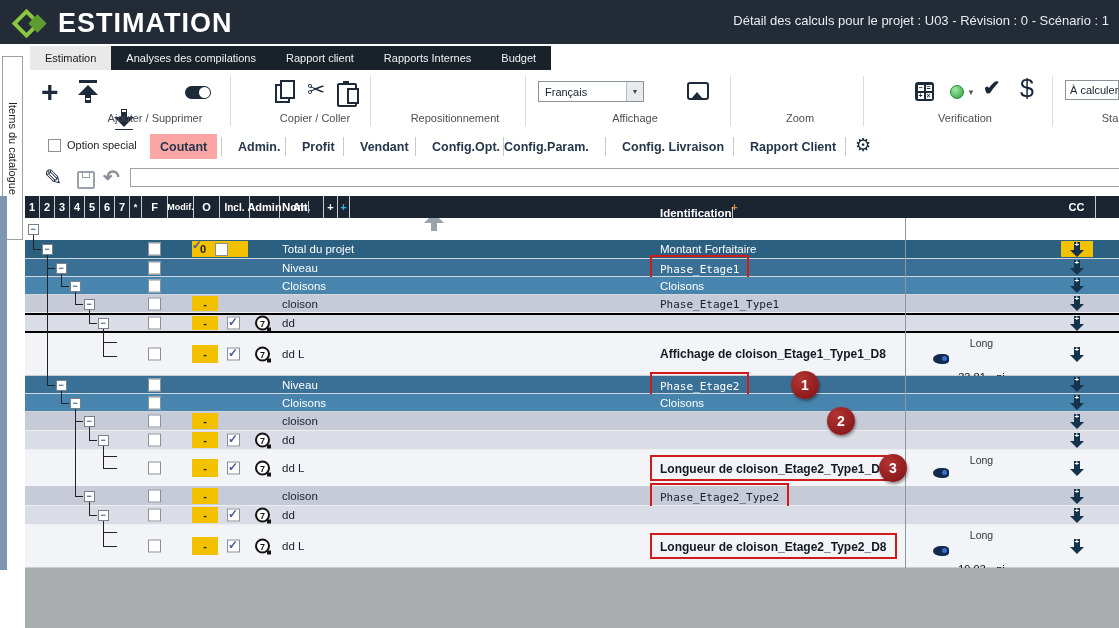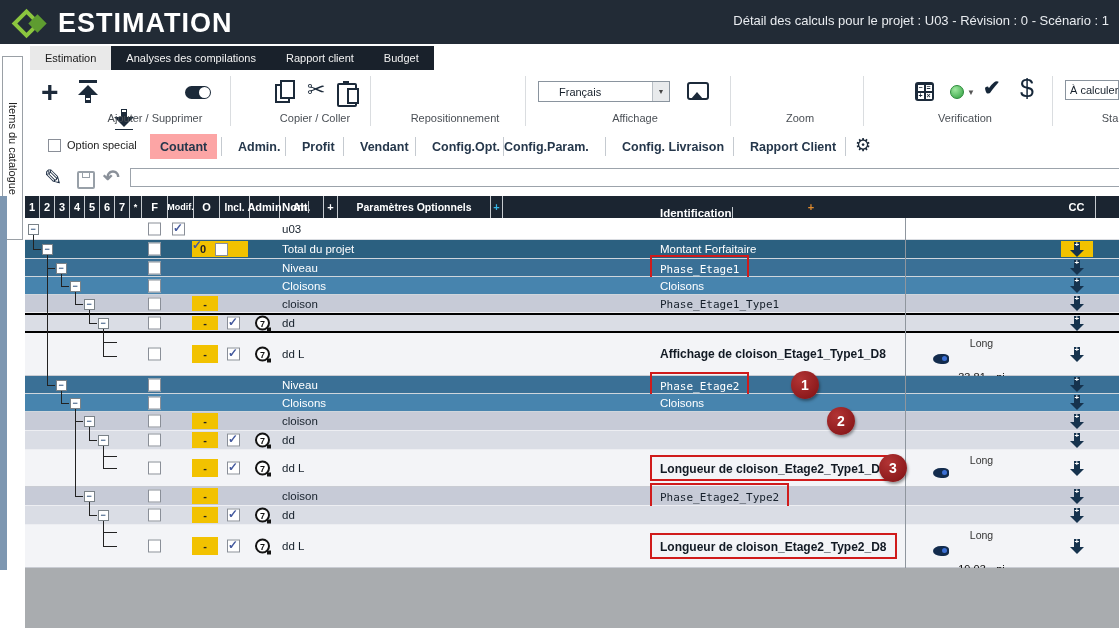--- a/index.html
+++ b/index.html
@@ -44,22 +44,22 @@
   .arr.gray.dn .hd{border-top-color:#9AA3AC;}
   .tgl{width:26px;height:13px;border-radius:7px;background:#1C2A3A;position:relative;margin-top:6px;}
   .tgl::after{content:"";position:absolute;right:1px;top:1px;width:11px;height:11px;border-radius:50%;background:#fff;}
   .cpy{position:relative;width:20px;height:24px;}
   .cpy::before{content:"";position:absolute;left:0;top:4px;width:11px;height:15px;border:2px solid #1C2A3A;background:#fff;}
   .cpy::after{content:"";position:absolute;left:5px;top:0;width:11px;height:15px;border:2px solid #1C2A3A;background:#fff;}
   .scis{font-size:22px;color:#1C2A3A;line-height:24px;}
   .clp{position:relative;width:16px;height:20px;border:2px solid #1C2A3A;border-radius:2px;margin-top:3px;background:#fff;}
   .clp::before{content:"";position:absolute;left:4px;top:-4px;width:6px;height:4px;background:#1C2A3A;}
   .clp::after{content:"";position:absolute;right:-4px;top:3px;width:8px;height:12px;border:2px solid #1C2A3A;background:#fff;}
-  .sel{position:absolute;left:513px;top:11px;width:132px;height:21px;border:1px solid #8A949E;background:#fff;
-       font-size:11px;display:flex;align-items:center;padding-left:20px;box-sizing:border-box;}
+  .sel{position:absolute;left:513px;top:11px;width:106px;height:21px;border:1px solid #8A949E;background:#fff;
+       font-size:11px;display:flex;align-items:center;padding-left:6px;box-sizing:border-box;}
   .sel .btn{margin-left:auto;width:16px;height:100%;background:#E8EAEC;border-left:1px solid #B8BEC4;
             display:flex;align-items:center;justify-content:center;font-size:7px;color:#444;}
   .pic{width:22px;height:18px;background:#1C2A3A;border-radius:3px;position:relative;overflow:hidden;margin-top:2px;}
   .pic::before{content:"";position:absolute;left:2px;right:2px;top:2px;bottom:2px;background:#fff;border-radius:1px;}
   .pic::after{content:"";position:absolute;bottom:1px;left:4px;border:6px solid transparent;border-bottom:7px solid #1C2A3A;}
   .mag{position:relative;width:20px;height:22px;margin-top:1px;}
   .mag .lens{width:11px;height:11px;border:3px solid #1C2A3A;border-radius:50%;display:flex;align-items:center;
              justify-content:center;font-size:10px;font-weight:bold;color:#1C2A3A;line-height:10px;}
   .mag::after{content:"";position:absolute;width:8px;height:3.5px;background:#1C2A3A;transform:rotate(45deg);right:0;bottom:4px;}
   .exp{position:relative;width:20px;height:20px;margin-top:2px;}
@@ -170,20 +170,21 @@
       <span class="dia d2"></span>
       <span class="logo-text">ESTIMATION</span>
     </div>
     <div class="win-title">Détail des calculs pour le projet : U03 - Révision : 0 - Scénario : 1</div>
   </div>
 
   <div class="tabstrip">
     <div class="tab active">Estimation</div>
     <div class="tab">Analyses des compilations</div>
     <div class="tab">Rapport client</div>
+    <div class="tab">Rapports Internes</div>
     <div class="tab">Budget</div>
   </div>
 
   <div class="side-tab">
     <span>Items du catalogue</span>
   </div>
   <div class="side-strip"></div>
 
   <div class="toolbar">
     <div class="tbi" style="left:16px;"><span class="plus-big">+</span></div>
@@ -335,31 +336,25 @@
       <div class="hc star">*</div>
       <div class="hc f">F</div>
       <div class="hc modif">Modif.</div>
       <div class="hc o">O</div>
       <div class="hc incl">Incl.</div>
       <div class="hc type">Admin</div>
       <div class="hc nom">Nom</div>
       <div class="hc alt">Alt.</div>
       <div class="hc p1">+</div>
       <div class="hc ident">Identification</div>
-      <div class="hc params">Paramètres Optionnels</div>
       <div class="hc cc">CC</div>
       <div class="hc p2">+</div>
       <div class="hc p3">+</div>
     </div>
 
-    <div class="row r-white" style="top:22px;height:22px;">
-      <span class="cb" style="left:123px;"></span>
-      <span class="cb on" style="left:147px;"></span>
-      <span class="nom">u03</span>
-    </div>
 
     <div class="row r-dark" style="top:44px;height:19px;">
       <span class="cb" style="left:123px;"></span>
       <div class="ycell big">
         <span>0</span>
         <span class="cb on"></span>
       </div>
       <span class="nom">Total du projet</span>
       <span class="ident">Montant Forfaitaire</span>
       <div class="cc hl">

